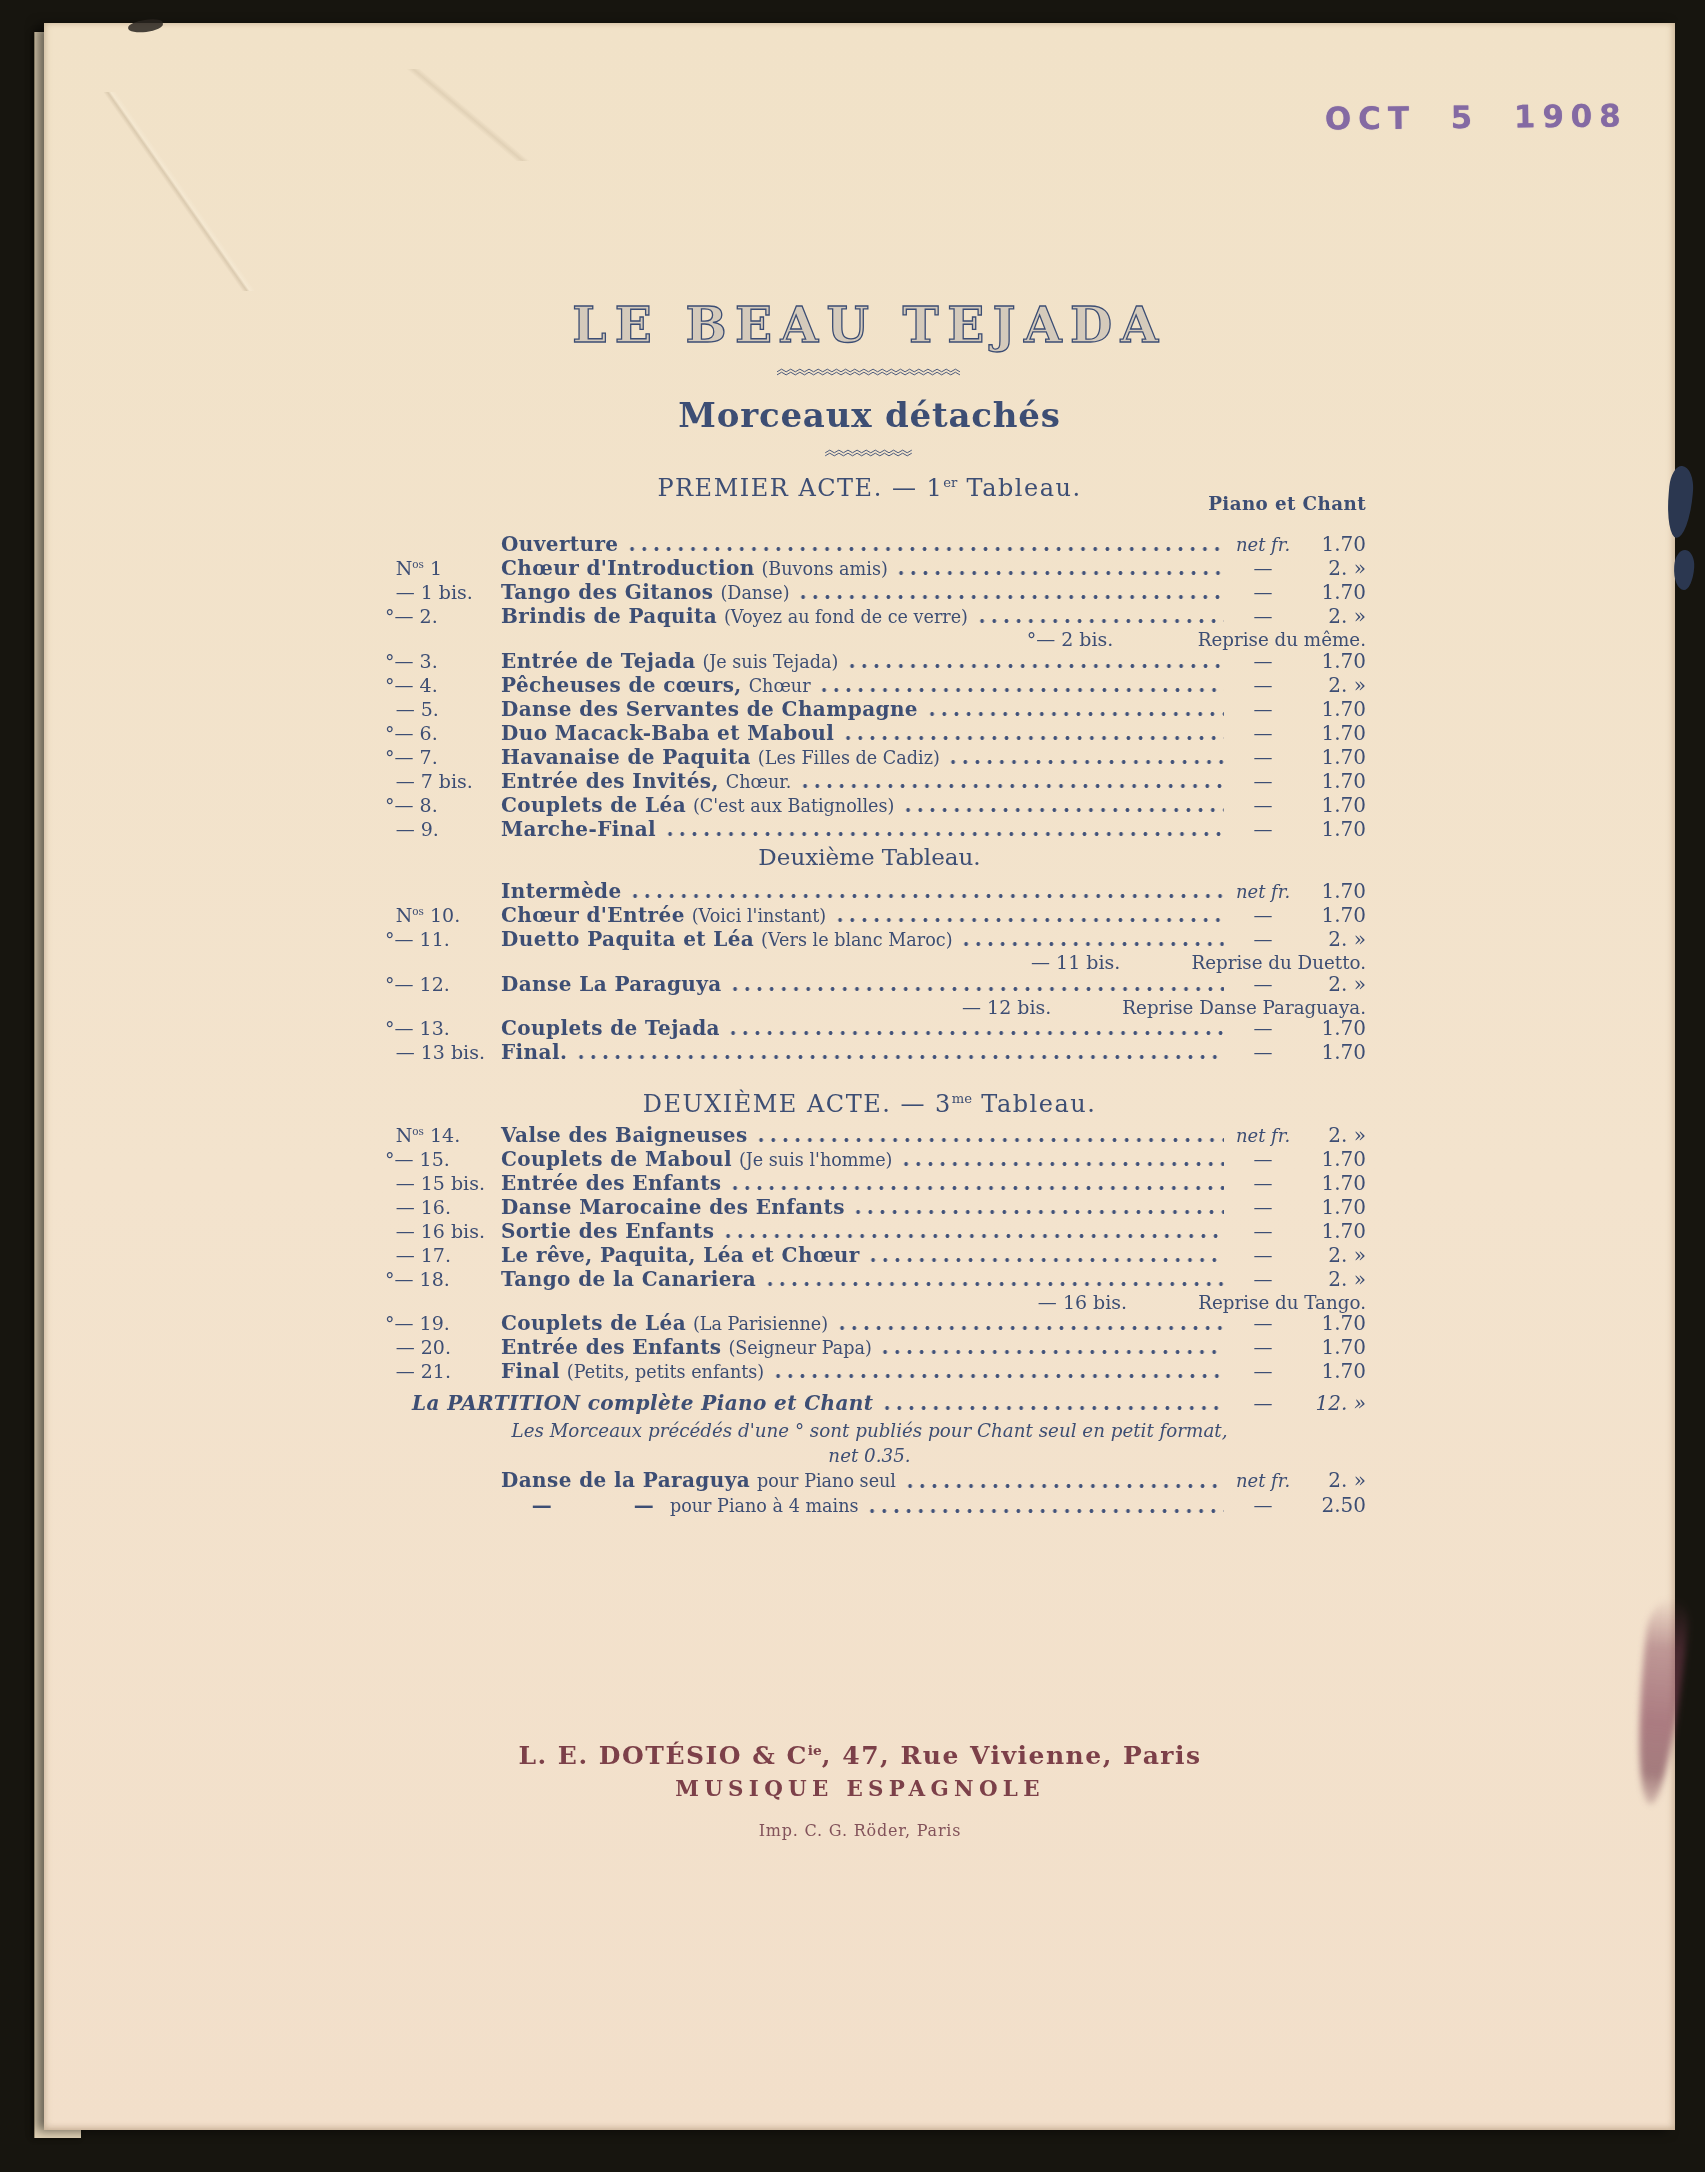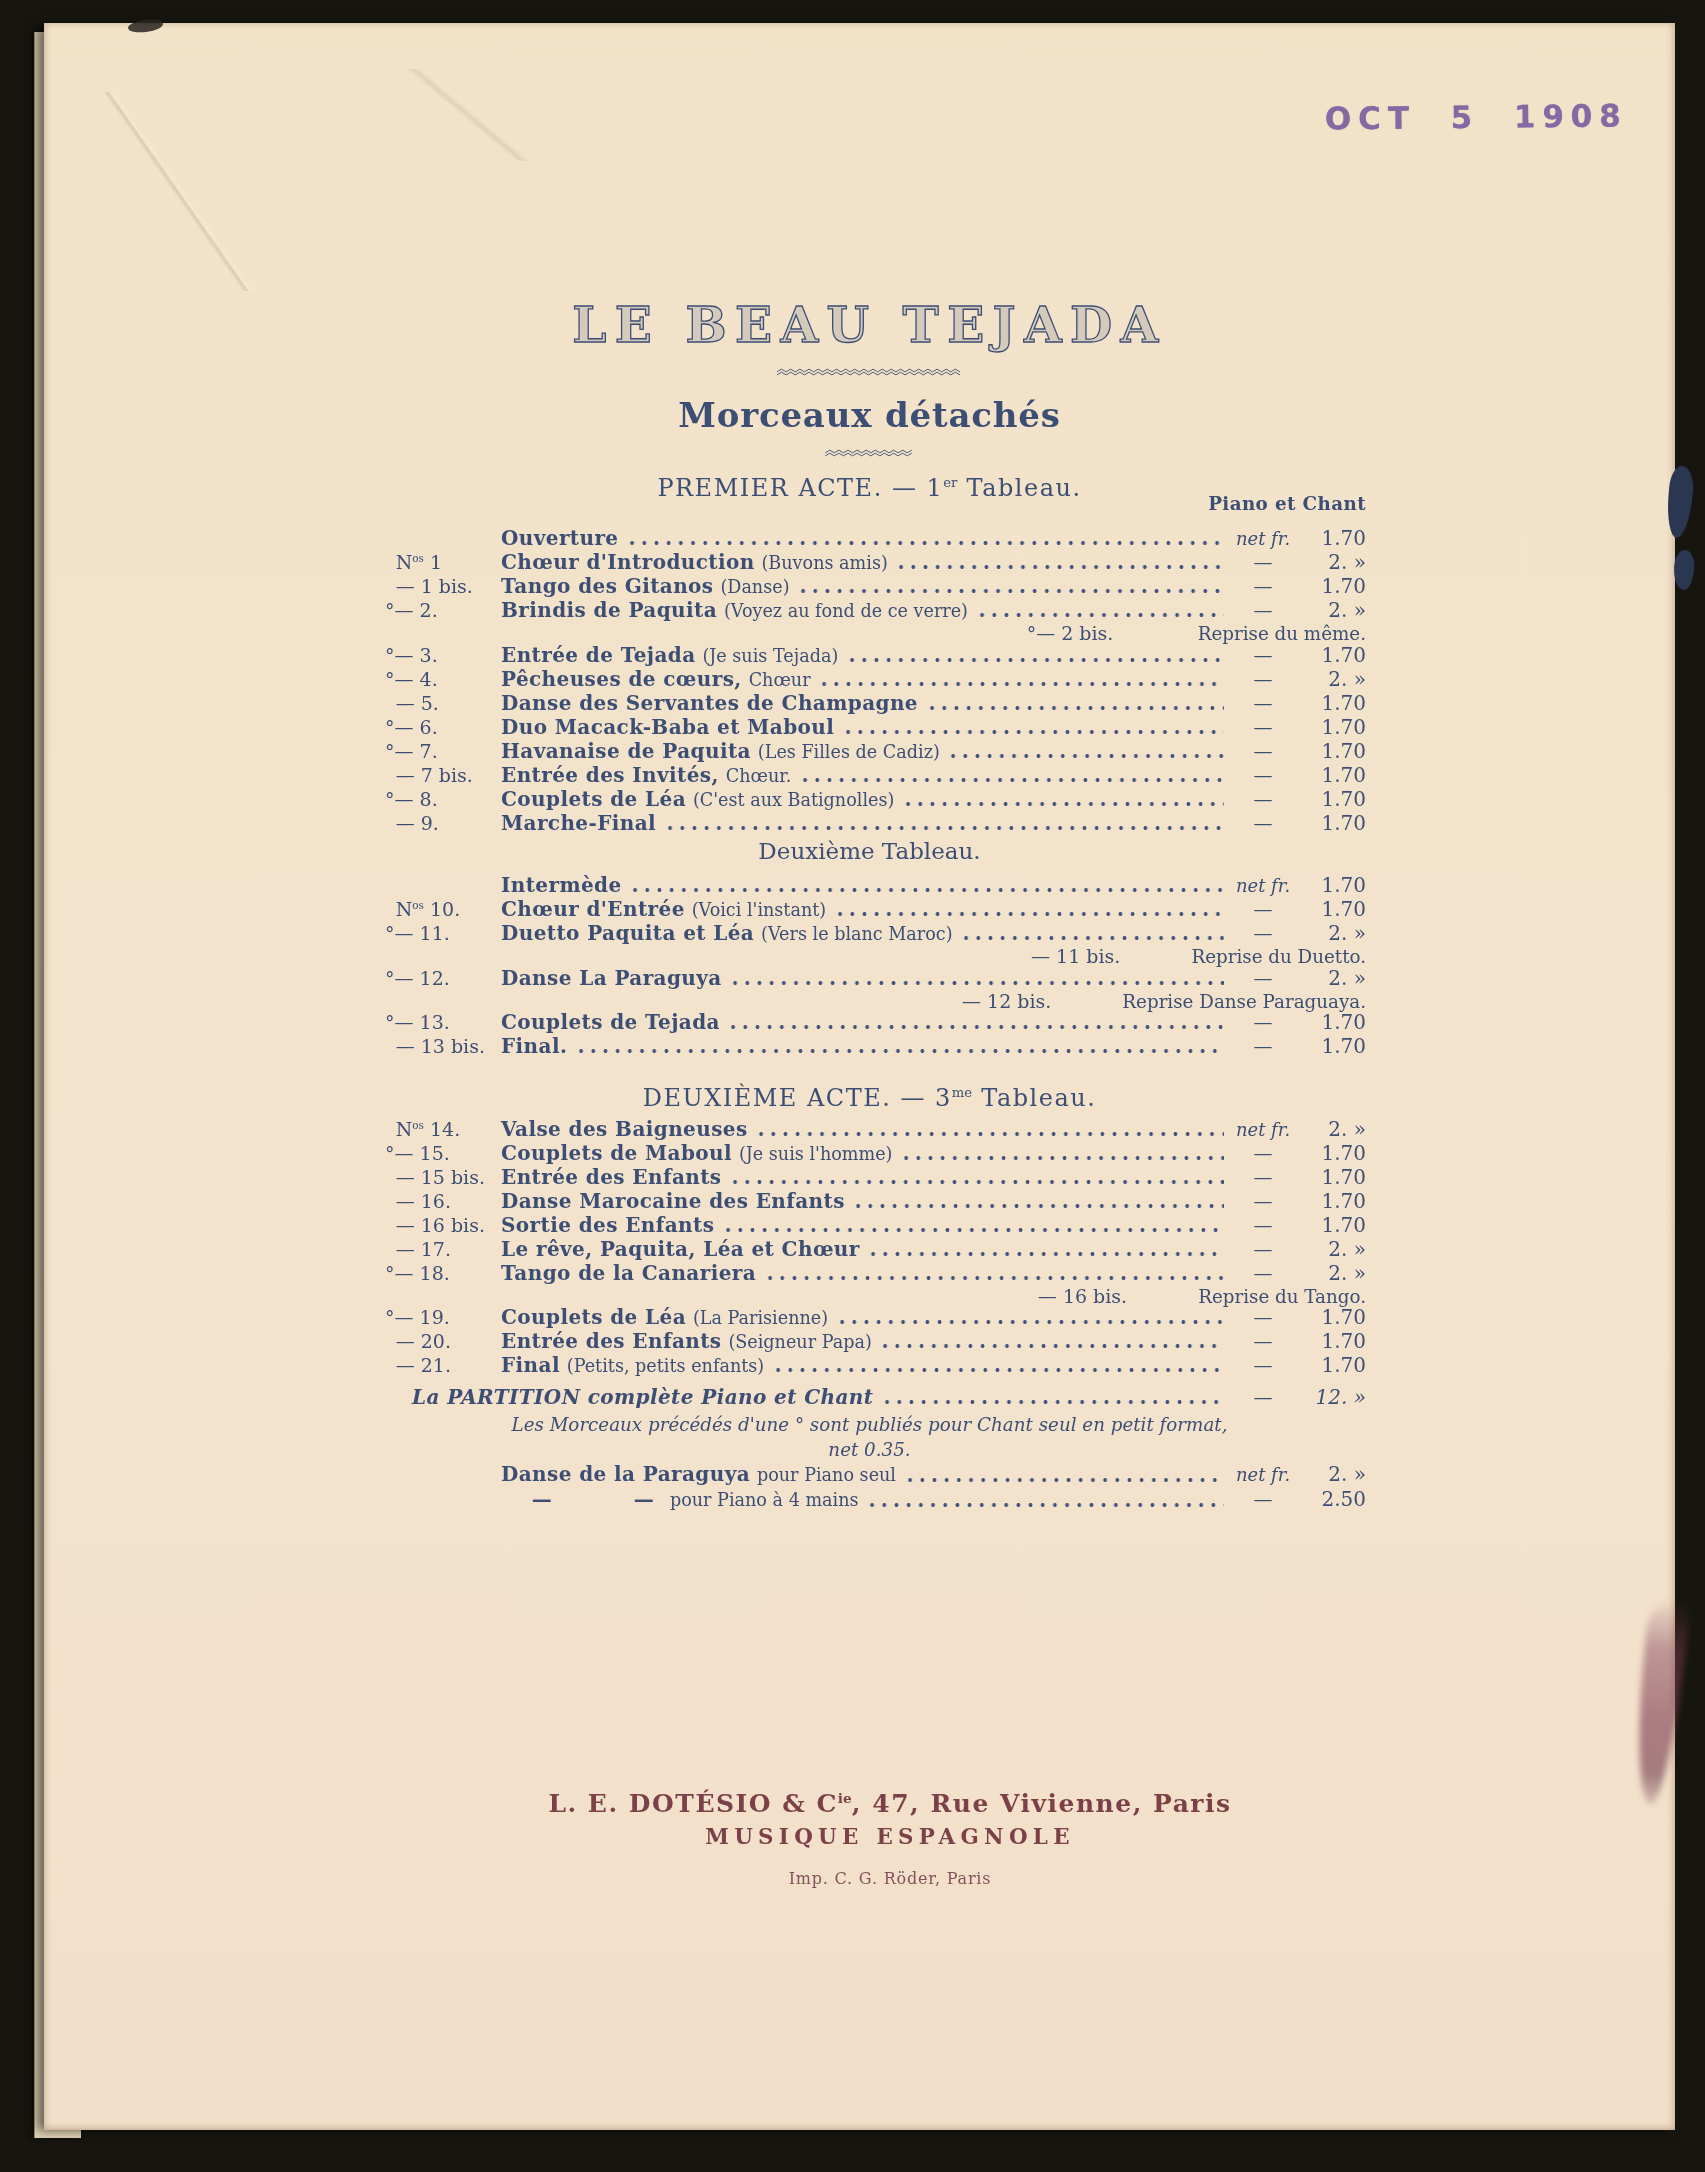--- a/index.html
+++ b/index.html
@@ -69,21 +69,21 @@
   .sec-head-row{position:relative;margin-top:10.7px;}
   #sections .section:nth-child(2) .sec-head-row{margin-top:0;}
   #sections .section:nth-child(3) .sec-head-row{margin-top:18.3px;}
   .sec-head{margin:0;font-weight:normal;}
   .sec-head.acte{font-size:24px;line-height:31px;letter-spacing:1.5px;}
   .sec-head.tableau{font-size:23px;line-height:32px;}
   .price-col-head{
     position:absolute;right:0;bottom:-9.2px;
     font-size:18.3px;font-weight:bold;letter-spacing:0.4px;white-space:nowrap;
   }
-  .rows{margin-top:22px;}
+  .rows{margin-top:28px;}
   #sections .section:nth-child(2) .rows{margin-top:6.1px;}
   #sections .section:nth-child(3) .rows{margin-top:3.1px;}
   .row{display:flex;align-items:baseline;height:24px;font-size:20px;white-space:nowrap;}
   .row.reprise{height:20.6px;justify-content:flex-end;}
   .c-num{width:116px;flex:none;font-size:19px;padding-left:10.7px;box-sizing:border-box;}
   .c-num.hang{padding-left:0;}
   .c-title{flex:none;}
   .c-title .t{font-weight:bold;letter-spacing:0.4px;}
   .c-title .n{font-size:17.6px;margin-left:6.9px;letter-spacing:0;}
   .c-rep{font-size:18.3px;margin-left:55px;}
@@ -98,21 +98,21 @@
   
   .partition-row{margin-top:7.6px;font-style:italic;}
   .partition-row .c-title{margin-left:27px;font-size:20px;}
   .partition-row .c-title .t{font-weight:bold;letter-spacing:0.4px;}
   .footnote{margin-top:4.6px;font-style:italic;font-size:18.3px;line-height:24.4px;}
   
   .arr-head{margin-top:12.2px;font-size:35px;font-weight:bold;line-height:41px;}
   .arr-rows{margin-top:0;}
   .arr-rows .row{height:25px;}
   
-  .publisher{position:absolute;top:1712px;left:357px;width:981px;color:#7c4049;margin-top:48px;}
+  .publisher{position:absolute;top:1712px;left:327px;width:981px;color:#7c4049;}
   .publisher .zone{width:840px;margin-left:69px;}
   .pub-1{font-size:25px;font-weight:bold;letter-spacing:1.5px;line-height:31px;}
   .pub-2{font-size:21.4px;font-weight:bold;letter-spacing:5.3px;line-height:31px;margin-top:1.5px;}
   .pub-3{font-size:16px;letter-spacing:0.8px;margin-top:17px;color:#82525a;}
 </style>
 </head>
 <body>
 
 <div class="under-page"></div>
 

